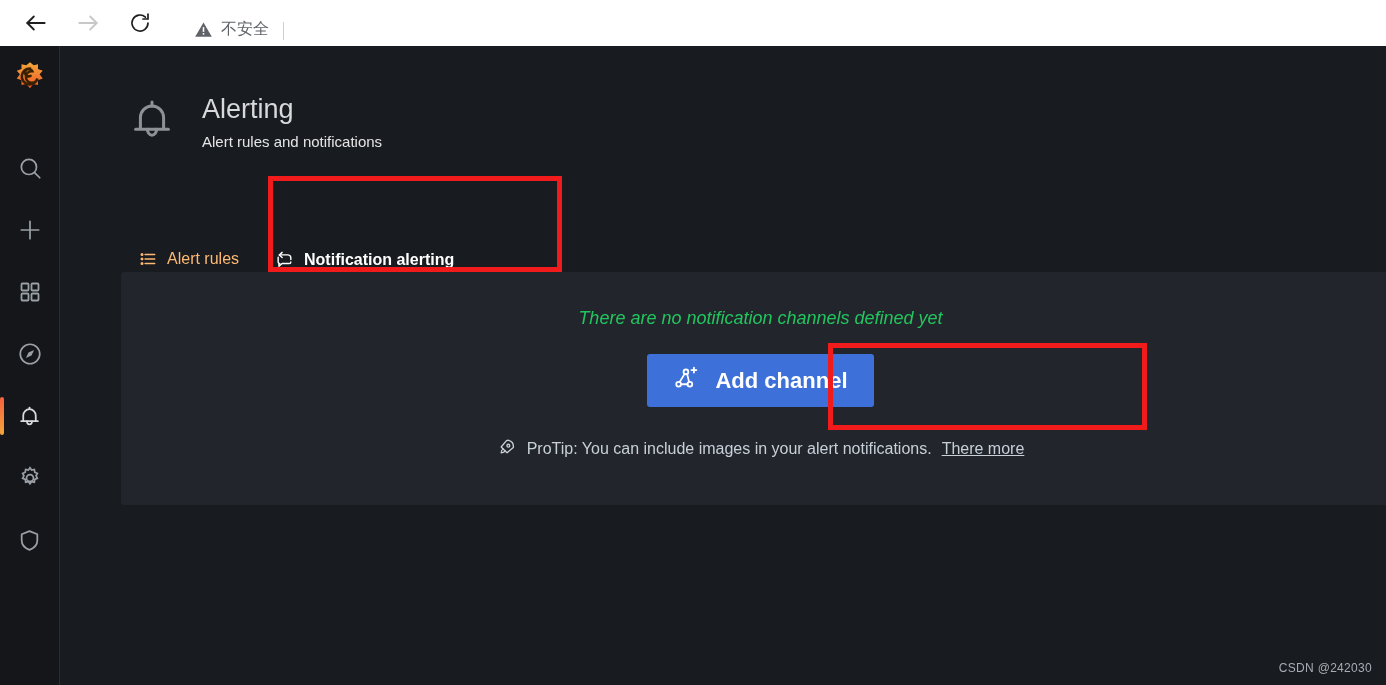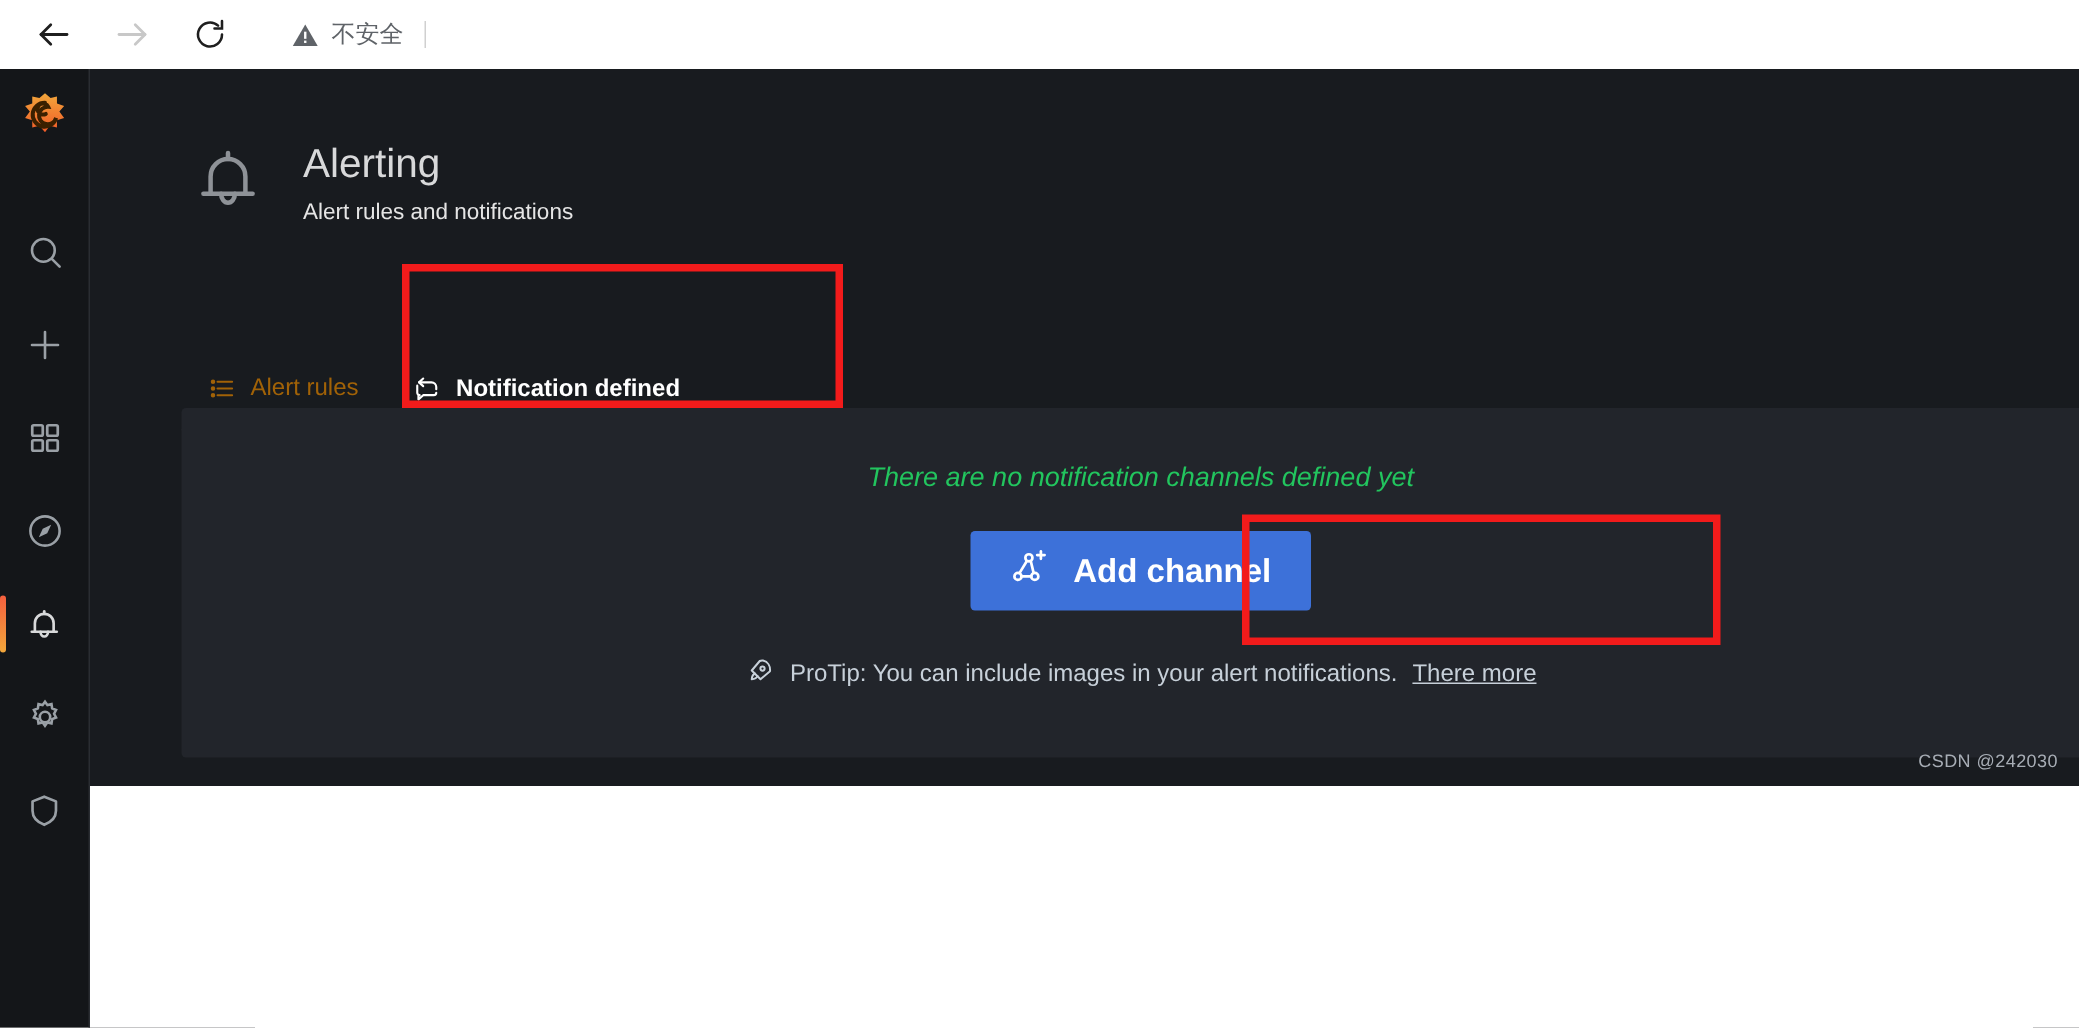--- a/index.html
+++ b/index.html
@@ -21,38 +21,38 @@
   }
   .nav-btn.disabled { color: #c8c8c8; }
   #back-button { margin-left: 16px; }
   #forward-button { margin-left: 12px; }
   #reload-button { margin-left: 12px; }
   #omnibox {
     margin-left: 18px;
     height: 34px; width: 1190px;
     background: #f1f3f4;
     border-radius: 17px;
-    display: flex; align-items: center;
+    display: flex; align-items: flex-end;
     padding: 0 16px;
   }
   #omnibox.lightpill { background: #ffffff; }
   #security-warning {
     display: flex; align-items: center; gap: 8px;
     color: #5f6368; font-size: 16px;
   }
   #omnibox-divider {
     width: 1px; height: 18px; background: #d0d0d0; margin: 0 14px;
   }
   #url-text { font-size: 17px; color: #202124; letter-spacing: .1px; }
   #url-text .host { color: #202124; }
   #url-text .path { color: #5f6368; }
 
   
   #grafana-app {
-    position: absolute; left: 0; top: 46px; width: 1386px; height: 478px;
+    position: absolute; left: 0; top: 46px; width: 1386px; height: 639px;
     background: #0b0c0e;
   }
   #sidebar {
     position: absolute; left: 0; top: 0; width: 60px; height: 639px;
     background: #141619;
     border-right: 1px solid #2a2d32;
     display: flex; flex-direction: column; align-items: center;
   }
   #brand-logo { margin-top: 14px; width: 34px; height: 34px; }
   .side-item {
@@ -96,21 +96,21 @@
   
   #tab-bar {
     position: absolute; left: 61px; top: 192px; right: 0; height: 49px;
     border-bottom: 1px solid #24262b;
     display: flex; align-items: flex-start;
   }
   .tab {
     position: relative;
     display: flex; align-items: center; gap: 10px;
     padding: 12px 18px 16px 18px;
-    font-size: 16px; color: #a16207;
+    font-size: 16px; color: #fdba74;
     white-space: nowrap;
   }
   .tab.active { color: #ffffff; font-weight: bold; }
   .tab.active::after {
     content: ""; position: absolute; left: 16px; right: 3px; bottom: 2px;
     height: 4px; border-radius: 2px;
     background: linear-gradient(90deg, #f55f3e 0%, #f9934e 100%);
   }
   .tab .tab-icon { display: flex; align-items: center; }
 
@@ -302,21 +302,21 @@
       </div>
 
       <div class="tab active">
         <span class="tab-icon">
           <svg width="19" height="19" viewBox="0 0 24 24" fill="none" stroke="currentColor" stroke-width="1.8" stroke-linecap="round" stroke-linejoin="round">
             <path d="M20 15 a2 2 0 0 1 -2 2 H9 l-4 3.5 V17 H6 a2 2 0 0 1 -2 -2 V9"></path>
             <polyline points="9,3 5.5,6.2 9,9.4"></polyline>
             <path d="M5.5 6.2 H16 a4 4 0 0 1 4 4 V12"></path>
           </svg>
         </span>
-        <span>Notification defined</span>
+        <span>Notification alerting</span>
       </div>
     </div>
 
     <section id="empty-panel">
       <div id="empty-inner">
 
         <div id="empty-title">There are no notification channels defined yet</div>
 
         <button id="add-channel-button">
           <span>

